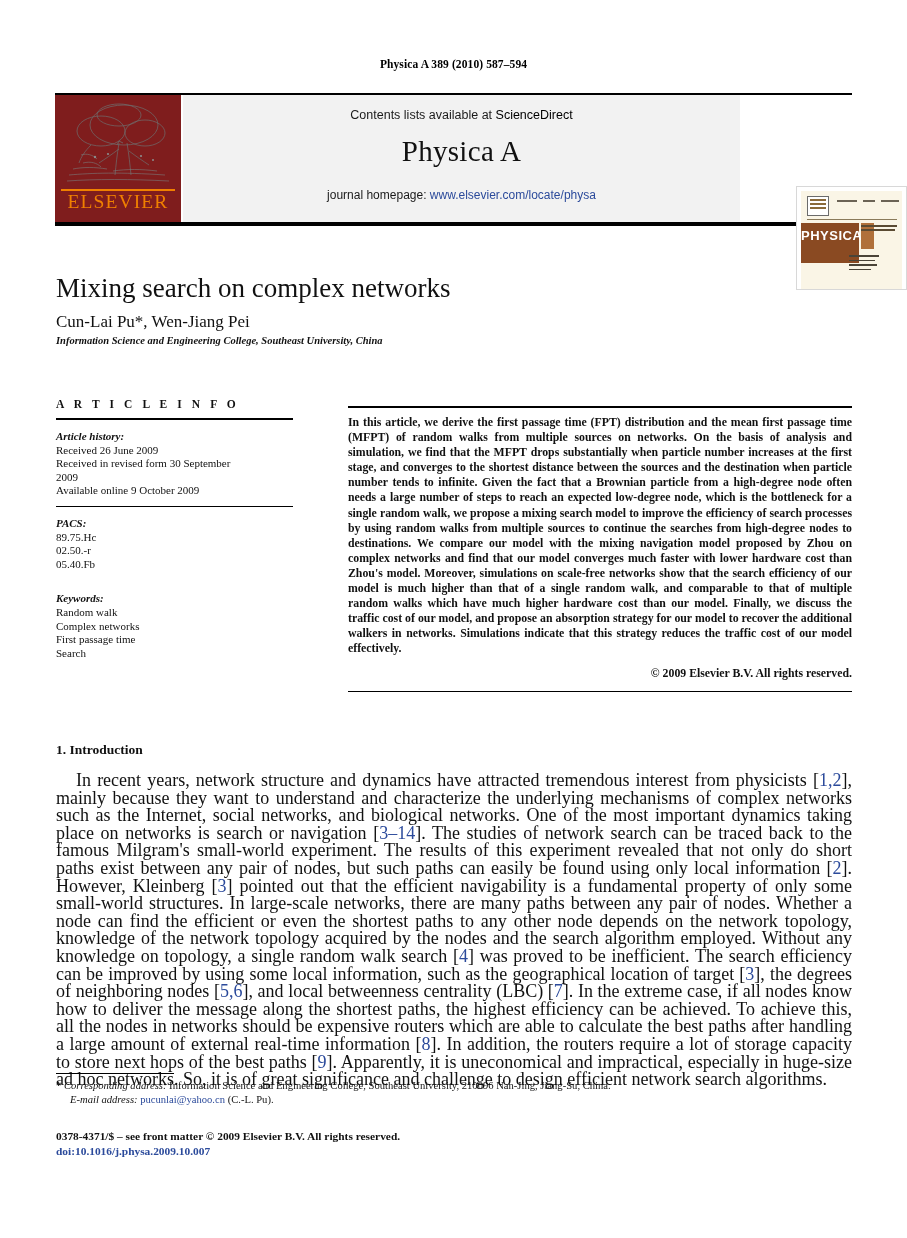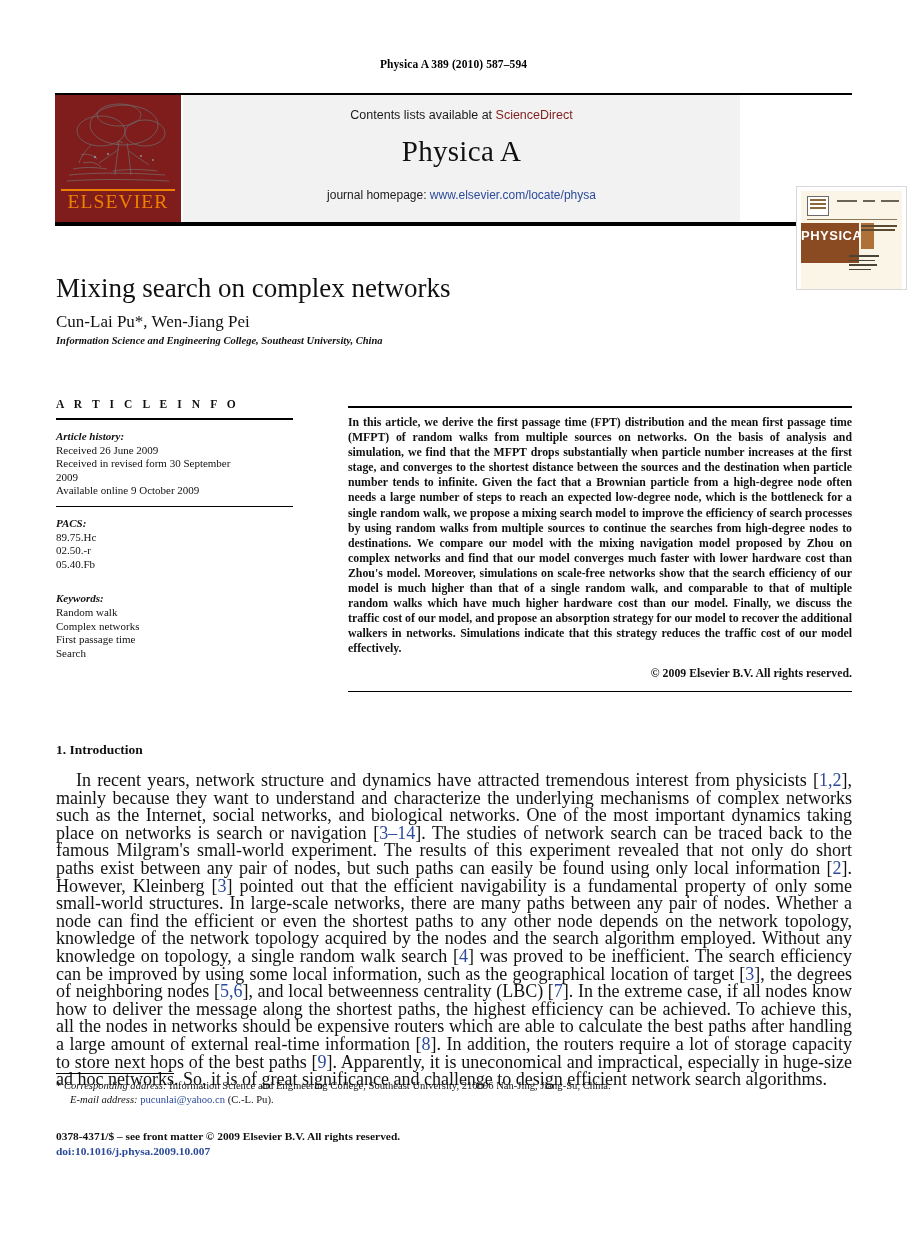--- a/index.html
+++ b/index.html
@@ -64,21 +64,21 @@
     background: #f2f2f2;
     text-align: center;
   }
   .mast-contents {
     margin-top: 13px;
     font-family: "Liberation Sans", "DejaVu Sans", sans-serif;
     font-size: 12.5px;
     color: #1a1a1a;
   }
   .mast-contents .sd {
-    color: #7f1d1d;
+    color: #000000;
   }
   .mast-title {
     margin-top: 13px;
     font-family: "Liberation Serif", "DejaVu Serif", serif;
     font-size: 29px;
     letter-spacing: .3px;
     color: #111;
   }
   .mast-home {
     margin-top: 20px;

